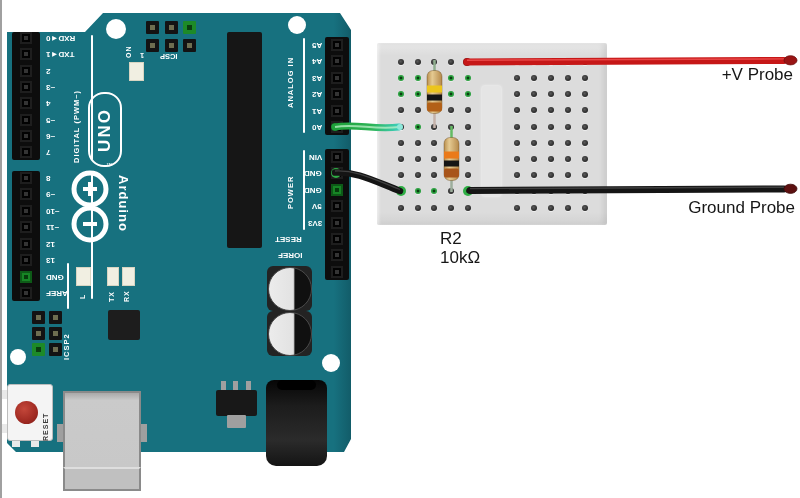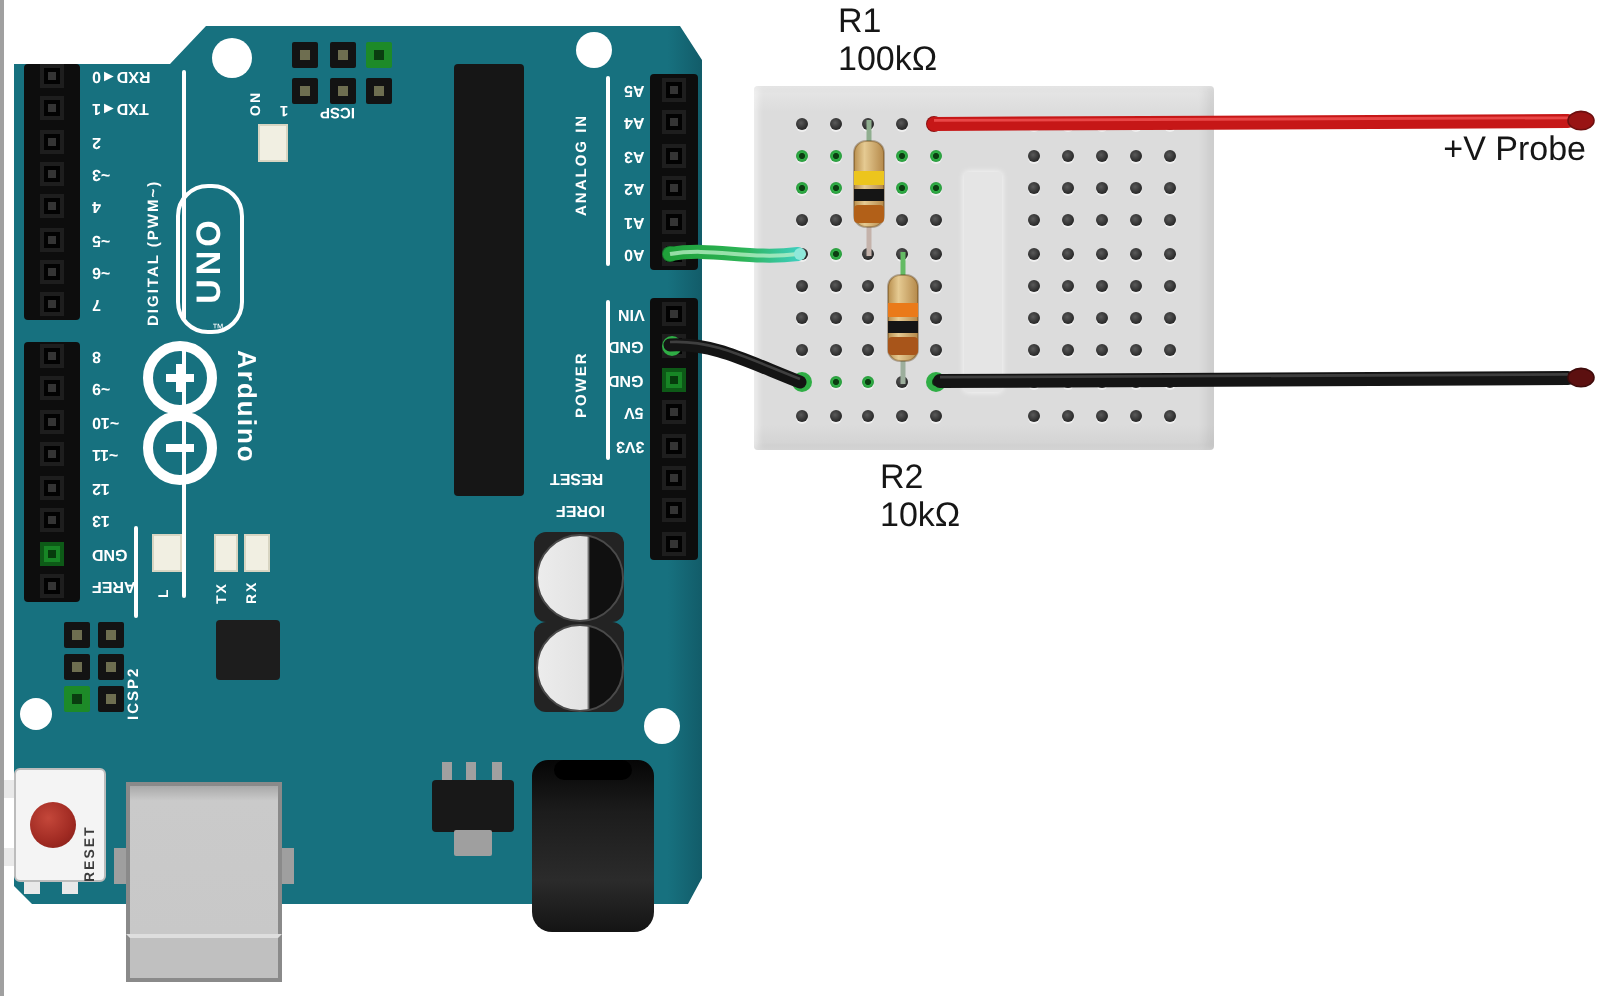--- a/index.html
+++ b/index.html
@@ -461,22 +461,19 @@
       <ellipse cx="790.5" cy="60.3" rx="6.5" ry="4.6" fill="#991414" stroke="#6d0f0f" stroke-width="0.8"></ellipse>
     </g>
 
     <g>
       <path d="M470,190.5 L784,189" fill="none" stroke="#151515" stroke-width="7" stroke-linecap="round"></path>
       <path d="M470,188.6 L784,187.2" fill="none" stroke="#484848" stroke-width="1.4" opacity="0.8"></path>
       <ellipse cx="790.5" cy="188.8" rx="6.5" ry="4.6" fill="#5c1010" stroke="#3f0b0b" stroke-width="0.8"></ellipse>
     </g>
   </svg>
 
-  <div class="abs note" style="left:419px;top:1px">
-    <div>R1</div>
-    <div>100kΩ</div>
-  </div>
   <div class="abs note" style="left:440px;top:229px">
     <div>R2</div>
     <div>10kΩ</div>
   </div>
   <div class="abs note" style="right:7px;top:65px">+V Probe</div>
+  <div class="abs note" style="right:5px;top:198px">Ground Probe</div>
 </div>
 
 </body></html>

